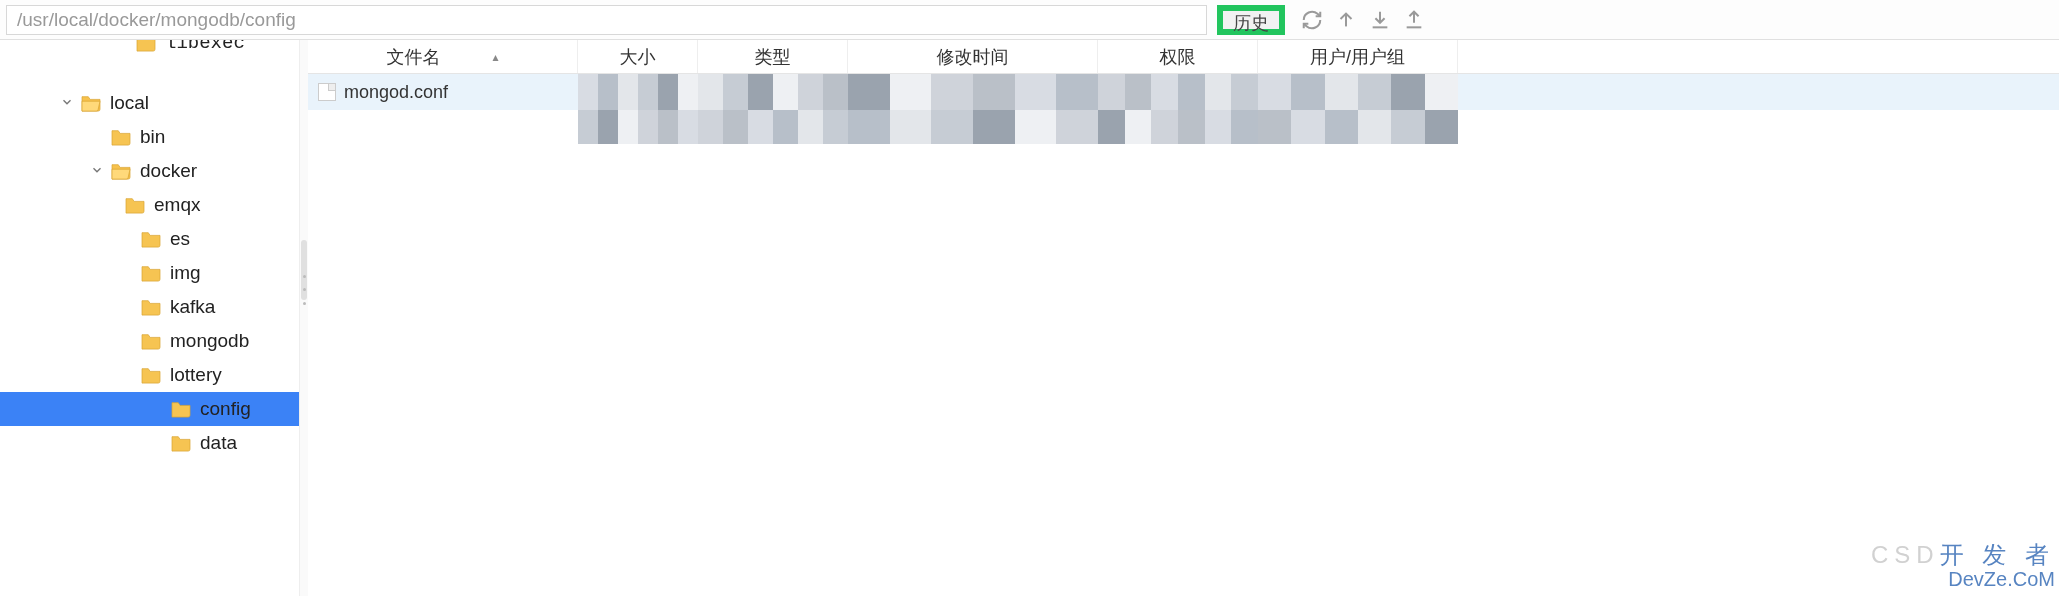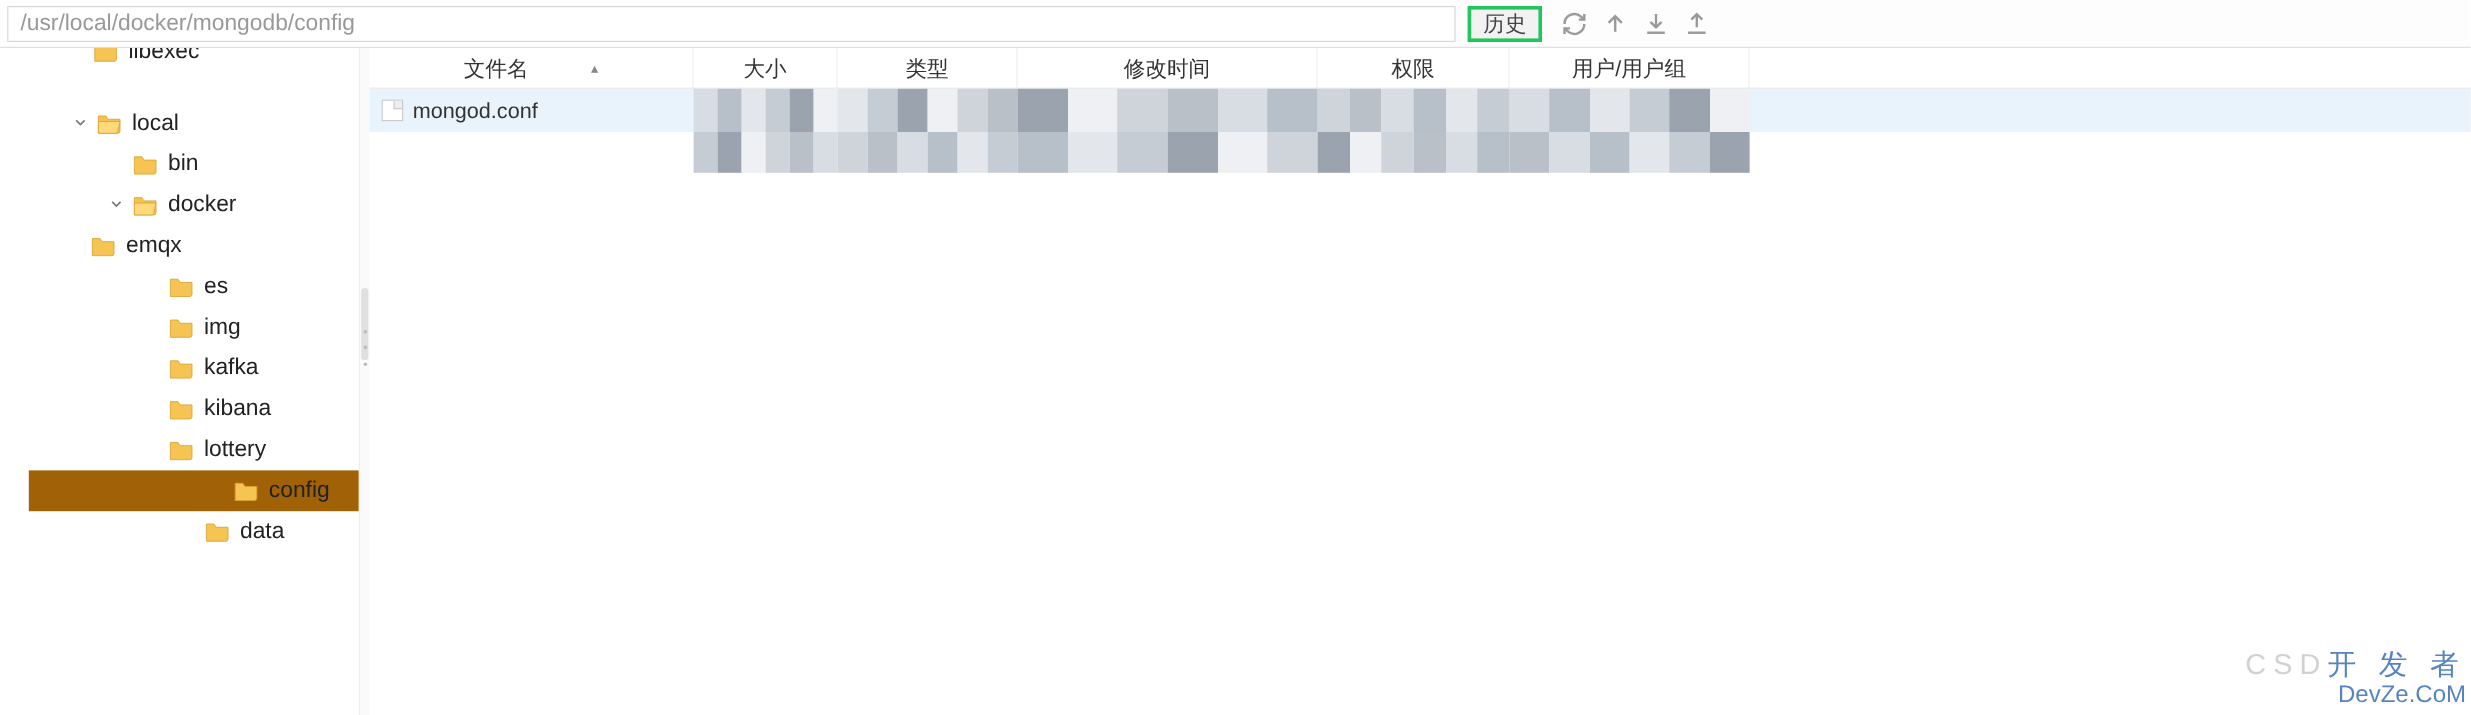--- a/index.html
+++ b/index.html
@@ -27,21 +27,21 @@
       background: #fff;
       height: 30px;
       display: flex;
       align-items: center;
       padding: 0 10px;
       color: #999;
       font-size: 19px;
       margin-right: 10px;
     }
     .history-btn {
-      border: 3px solid #22c55e;
+      border: 6px solid #22c55e;
       background: #f2f2f2;
       height: 30px;
       padding: 0 10px;
       font-size: 18px;
       color: #444;
       cursor: pointer;
       margin-right: 8px;
     }
     .tool-icons {
       display: flex;
@@ -67,21 +67,21 @@
     }
     .tree-item {
       display: flex;
       align-items: center;
       height: 34px;
       font-size: 19px;
       color: #222;
       cursor: pointer;
       white-space: nowrap;
     }
-    .tree-item.selected { background: #a16207; margin-left: 24px; }
+    .tree-item.selected { background: #3b82f6; }
     .chevron {
       width: 16px; height: 16px;
       margin-right: 4px;
       color: #777;
       flex-shrink: 0;
     }
     .chevron svg { display:block; }
     .spacer { width: 20px; flex-shrink:0; }
     .folder-icon {
       width: 22px; height: 18px;
@@ -226,21 +226,21 @@
           <path d="M7 8l5-5 5 5"></path>
           <path d="M4 20h16"></path>
         </svg>
     </span>
   </div>
 </div>
 
 <div class="main">
 
   <div class="sidebar" id="tree">
-      <div class="tree-item" style="padding-left: 57px; margin-top: -18px;">
+      <div class="tree-item" style="padding-left: 115px; margin-top: -18px; font-family: Liberation Mono, monospace;">
         <span class="spacer"></span>
         <span class="folder-icon">
           <svg width="22" height="18" viewBox="0 0 24 20">
             <path d="M2 3h7l2 3h11v11a2 2 0 0 1-2 2H2z" fill="#f6c452" stroke="#d9a432" stroke-width="0.8"></path>
           </svg>
         </span>
         <span>libexec</span>
       </div>
       <div class="tree-item" style="padding-left: 60px; margin-top: 26px;">
         <span class="chevron">
@@ -272,21 +272,21 @@
           </svg>
         </span>
         <span class="folder-icon">
           <svg width="22" height="18" viewBox="0 0 24 20">
             <path d="M2 3h7l2 3h11v11a2 2 0 0 1-2 2H2z" fill="#f7c24d" stroke="#d9a432" stroke-width="0.8"></path>
             <path d="M2 8h20l-2 9a2 2 0 0 1-2 2H2z" fill="#ffd97a" stroke="#d9a432" stroke-width="0.8"></path>
           </svg>
         </span>
         <span>docker</span>
       </div>
-      <div class="tree-item" style="padding-left: 55px;">
+      <div class="tree-item" style="padding-left: 104px;">
         <span class="spacer"></span>
         <span class="folder-icon">
           <svg width="22" height="18" viewBox="0 0 24 20">
             <path d="M2 3h7l2 3h11v11a2 2 0 0 1-2 2H2z" fill="#f6c452" stroke="#d9a432" stroke-width="0.8"></path>
           </svg>
         </span>
         <span>emqx</span>
       </div>
       <div class="tree-item" style="padding-left: 120px;">
         <span class="spacer"></span>
@@ -315,21 +315,21 @@
         </span>
         <span>kafka</span>
       </div>
       <div class="tree-item" style="padding-left: 120px;">
         <span class="spacer"></span>
         <span class="folder-icon">
           <svg width="22" height="18" viewBox="0 0 24 20">
             <path d="M2 3h7l2 3h11v11a2 2 0 0 1-2 2H2z" fill="#f6c452" stroke="#d9a432" stroke-width="0.8"></path>
           </svg>
         </span>
-        <span>kibana</span>
+        <span>mongodb</span>
       </div>
       <div class="tree-item" style="padding-left: 120px;">
         <span class="spacer"></span>
         <span class="folder-icon">
           <svg width="22" height="18" viewBox="0 0 24 20">
             <path d="M2 3h7l2 3h11v11a2 2 0 0 1-2 2H2z" fill="#f6c452" stroke="#d9a432" stroke-width="0.8"></path>
           </svg>
         </span>
         <span>lottery</span>
       </div>

